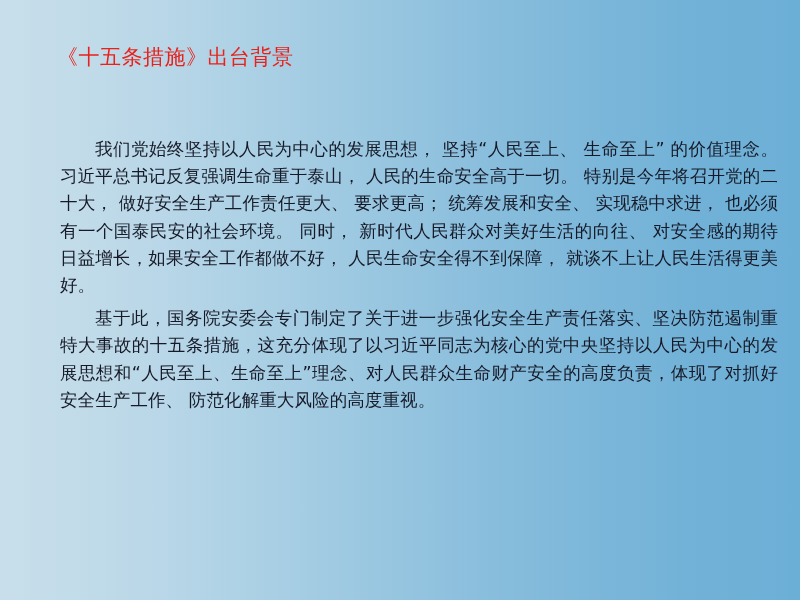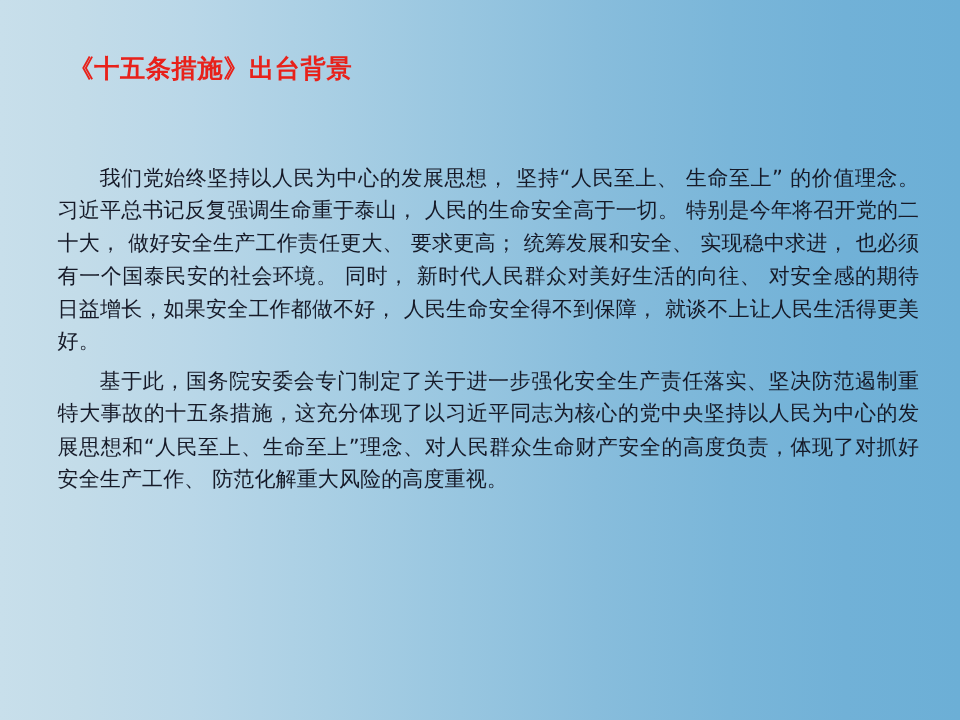--- a/index.html
+++ b/index.html
@@ -30,31 +30,31 @@
         #6cafd6 100%);
     overflow: hidden;
   }
 
   
   #slide-title {
     position: absolute;
     left: 57px;
     top: 43px;
     font-size: 21px;
-    font-weight: bold;
+    font-weight: normal;
     color: #e8211a;
     letter-spacing: 0.5px;
     line-height: 28px;
     white-space: nowrap;
   }
 
   
   #body-text {
     position: absolute;
-    left: 48px;
+    left: 60px;
     top: 136px;
     width: 718px;
   }
 
   .para {
     margin: 0 0 6px 0;
     font-size: 17.5px;
     line-height: 27.2px;
     color: #161a28;
     text-align: justify;

